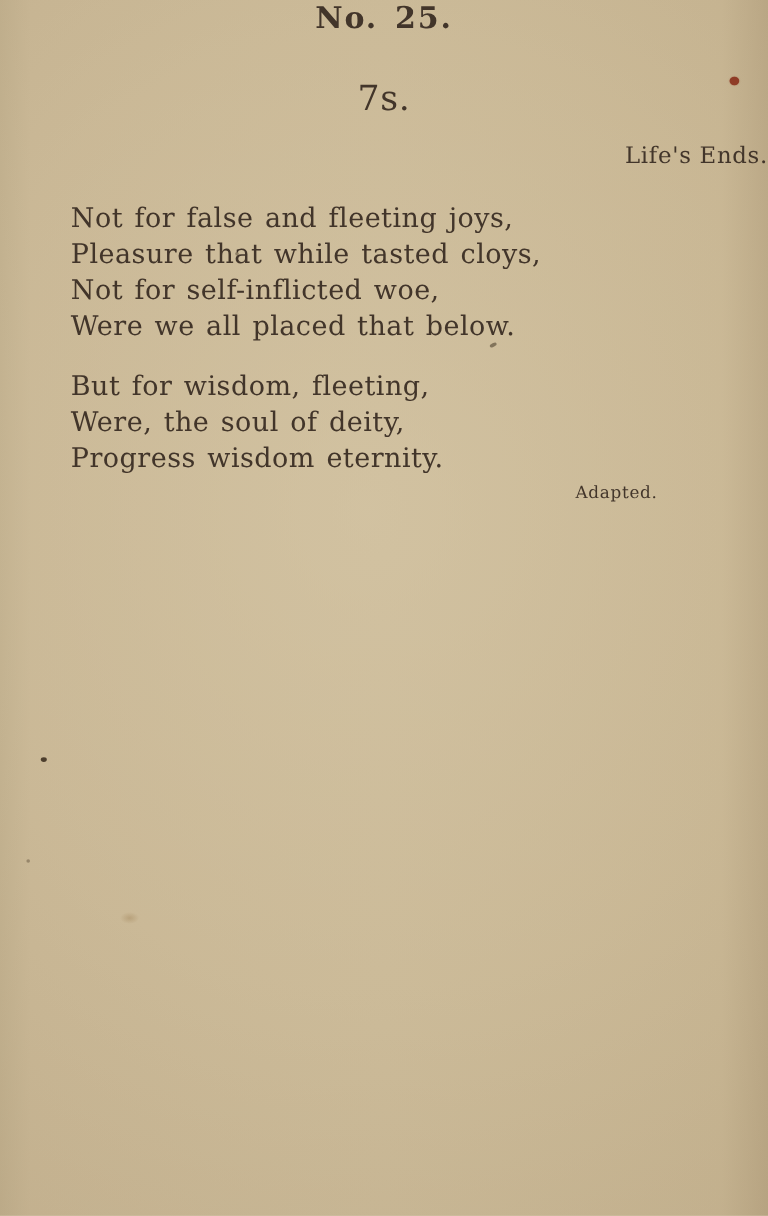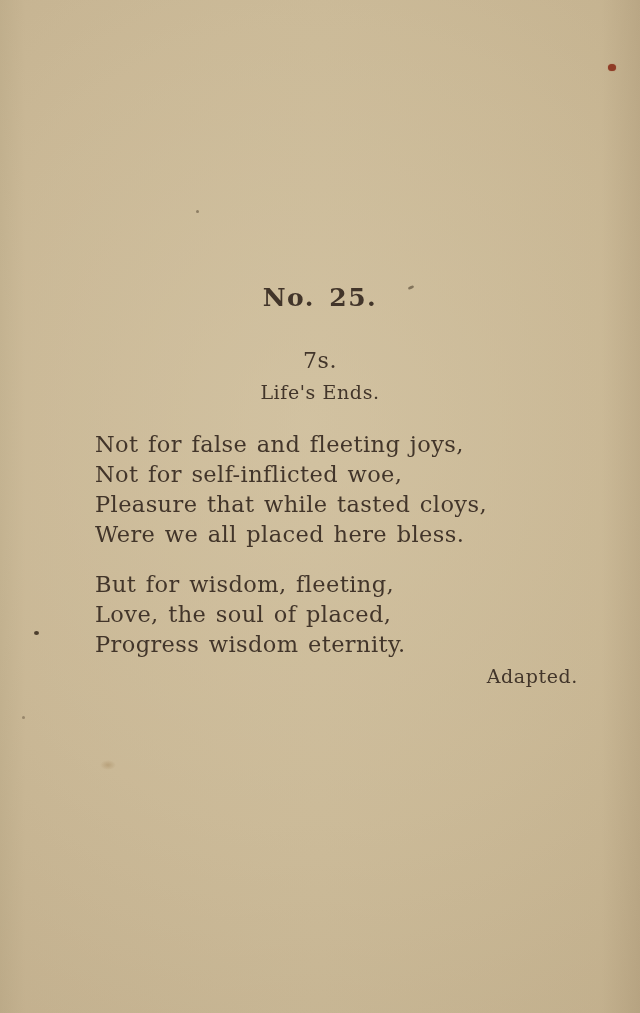--- a/index.html
+++ b/index.html
@@ -21,55 +21,54 @@
     background:
       radial-gradient(ellipse 120% 90% at 48% 42%,
         rgba(215, 200, 168, 0.55) 0%,
         rgba(205, 188, 154, 0.25) 45%,
         rgba(160, 138, 104, 0.28) 100%),
       linear-gradient(90deg,
         #bfae8c 0%, #c9b795 4%, #cbba98 50%, #c8b693 94%, #b8a583 100%);
     background-color: var(--paper, #c9b795);
   }
   .hymn-number {
-    padding-top: 283px;
     text-align: center;
     font-size: 25px;
     font-weight: bold;
     letter-spacing: 1.5px;
     word-spacing: 4px;
   }
   .meter {
     margin-top: 36px;
     text-align: center;
-    font-size: 22px;
+    font-size: 29px;
     letter-spacing: 0.5px;
   }
   .hymn-title {
-    margin-top: 8px;
-    text-align: center;
+    margin-top: 20px;
+    text-align: right;
     font-size: 19px;
     letter-spacing: 0.6px;
   }
   .poem {
     margin-top: 26px;
-    margin-left: 95px;
+    margin-left: 59px;
     font-size: 22.5px;
     line-height: 30px;
     letter-spacing: 0.4px;
     word-spacing: 2px;
   }
   .stanza + .stanza {
     margin-top: 20px;
   }
   .attribution {
     margin-top: 6px;
-    padding-right: 62px;
+    padding-right: 92px;
     text-align: right;
-    font-size: 19px;
+    font-size: 14px;
     letter-spacing: 0.6px;
   }
   
   .speck {
     position: absolute;
     border-radius: 50%;
     pointer-events: none;
   }
   .speck-red {
     left: 608px; top: 64px;
@@ -113,27 +112,27 @@
 
   <div class="hymn-number">No. 25.</div>
 
   <div class="meter">7s.</div>
 
   <div class="hymn-title">Life's Ends.</div>
 
   <div class="poem">
     <div class="stanza">
       <div class="line">Not for false and fleeting joys,</div>
+      <div class="line">Pleasure that while tasted cloys,</div>
       <div class="line">Not for self-inflicted woe,</div>
-      <div class="line">Pleasure that while tasted cloys,</div>
-      <div class="line">Were we all placed here bless.</div>
+      <div class="line">Were we all placed that below.</div>
     </div>
     <div class="stanza">
       <div class="line">But for wisdom, fleeting,</div>
-      <div class="line">Love, the soul of placed,</div>
+      <div class="line">Were, the soul of deity,</div>
       <div class="line">Progress wisdom eternity.</div>
     </div>
   </div>
 
   <div class="attribution">Adapted.</div>
 
   <div class="speck speck-red"></div>
   <div class="speck speck-dark-left"></div>
   <div class="speck speck-tiny-top"></div>
   <div class="speck speck-mark-right"></div>

